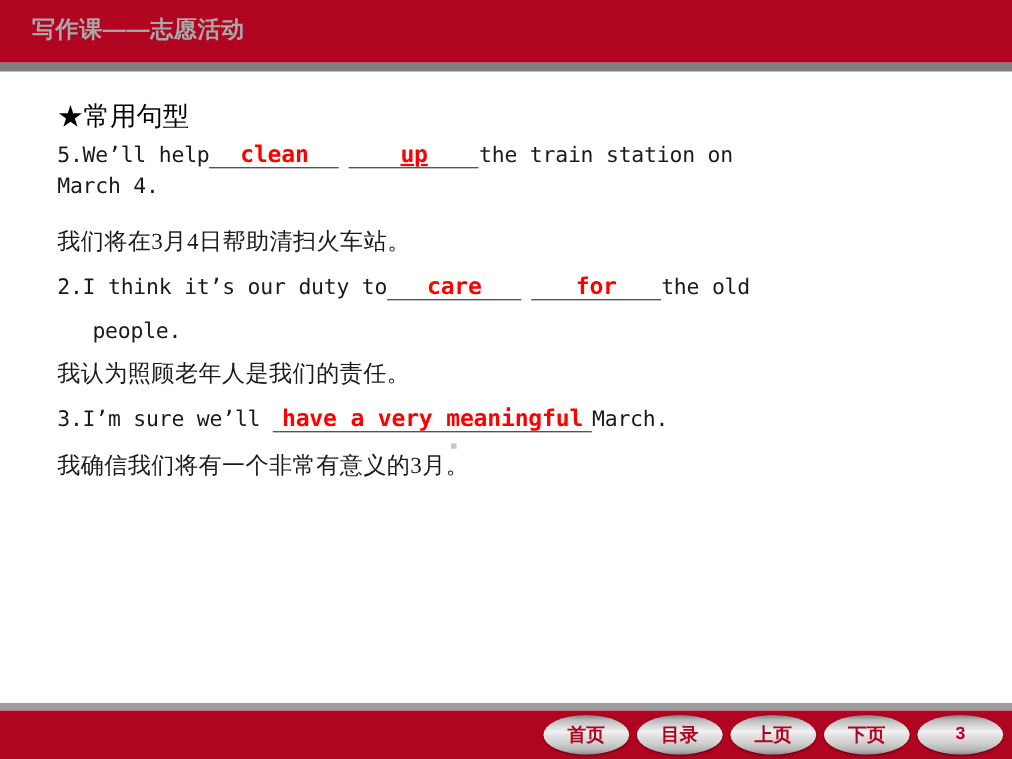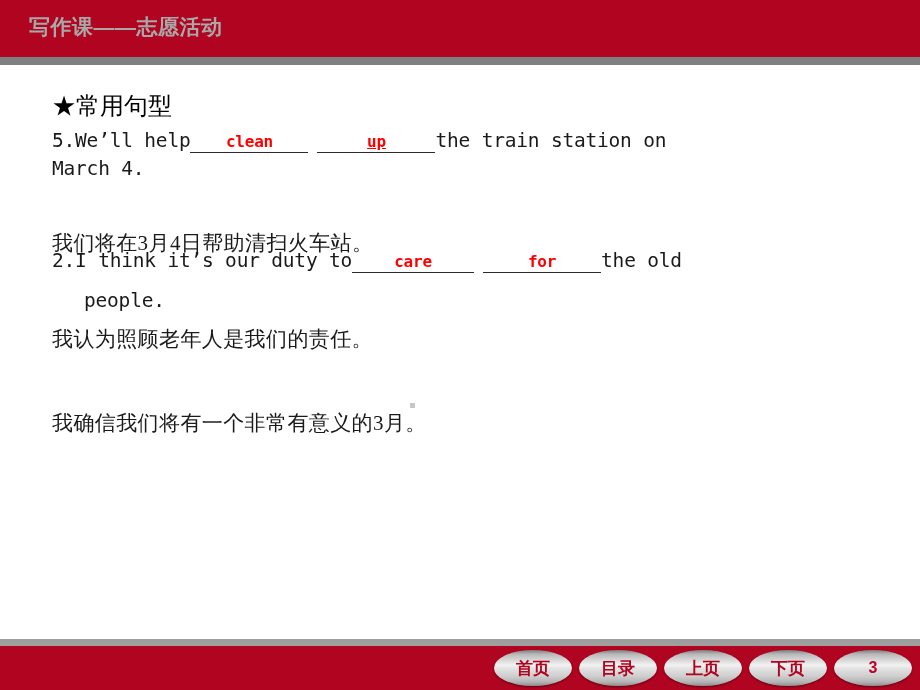--- a/index.html
+++ b/index.html
@@ -89,21 +89,21 @@
   
   .blank {
     position: relative;
     display: inline-block;
     vertical-align: baseline;
     text-align: center;
     border-bottom: 1px solid #2b2b2b;
     color: #ff0000;
     font-family: "DejaVu Sans Mono", "Liberation Mono", monospace;
     font-weight: bold;
-    font-size: 16px;
+    font-size: 21px;
     line-height: 1.05;
     padding-bottom: 1px;
   }
   .blank.w1 { width: 118px; }
   .blank.w2 { width: 118px; text-decoration: underline; }
   .blank.w3 { width: 122px; }
   .blank.w4 { width: 118px; }
   .blank.w5 { width: 290px; }
   .gap { display: inline-block; width: 9px; }
   .dot-mark {
@@ -180,35 +180,38 @@
   <div class="content">
 
     <div class="sec-heading">★常用句型</div>
 
     <div class="line en" style="top:64px;">
       <span>5.We’ll help</span><span class="blank w1">clean</span><span class="gap"></span><span class="blank w2">up</span><span>the train station on</span>
     </div>
     <div class="line en" style="top:92px;">
       <span>March 4.</span>
     </div>
-    <div class="line zh" style="top:140px;margin-top:24px;">
+    <div class="line zh" style="top:140px;">
       <span>我们将在3月4日帮助清扫火车站。</span>
     </div>
 
     <div class="line en" style="top:184px;">
       <span>2.I think it’s our duty to</span><span class="blank w3">care</span><span class="gap"></span><span class="blank w4">for</span><span>the old</span>
     </div>
     <div class="line en" style="top:224px;margin-left:32px;">
       <span>people.</span>
     </div>
     <div class="line zh" style="top:260px;">
       <span>我认为照顾老年人是我们的责任。</span>
     </div>
     <div class="dot-mark"></div>
 
+    <div class="line en" style="top:304px;">
+      <span>3.I’m sure we’ll </span><span class="blank w5">have a very meaningful</span><span>March.</span>
+    </div>
     <div class="line zh" style="top:344px;">
       <span>我确信我们将有一个非常有意义的3月。</span>
     </div>
 
   </div>
 
   <div class="footer-rule"></div>
   <div class="footer-bar"></div>
   <div class="nav">
     <div class="nav-btn">首页</div>

